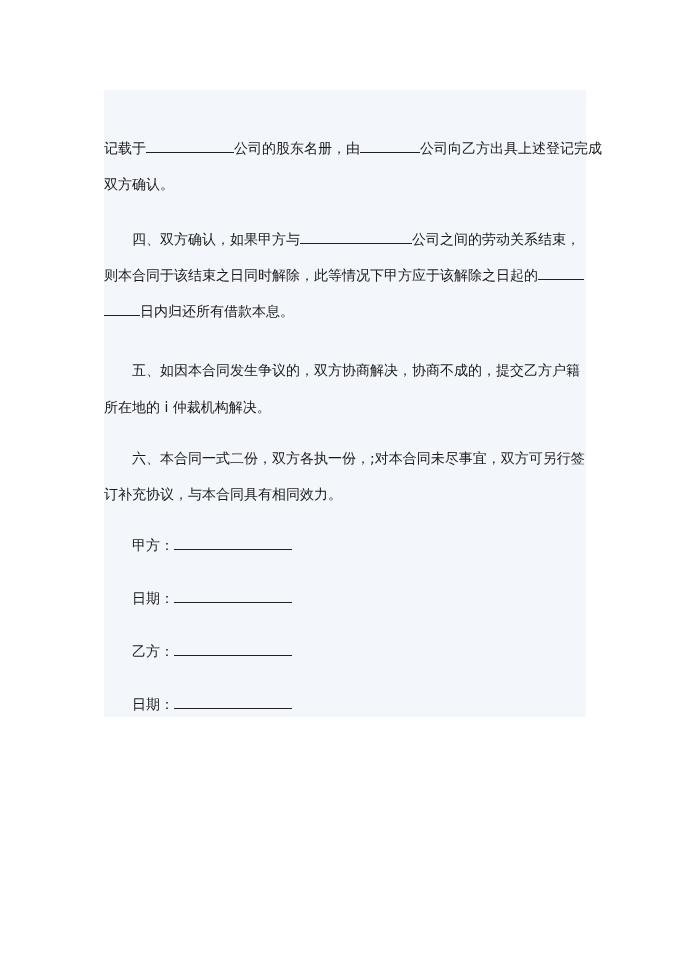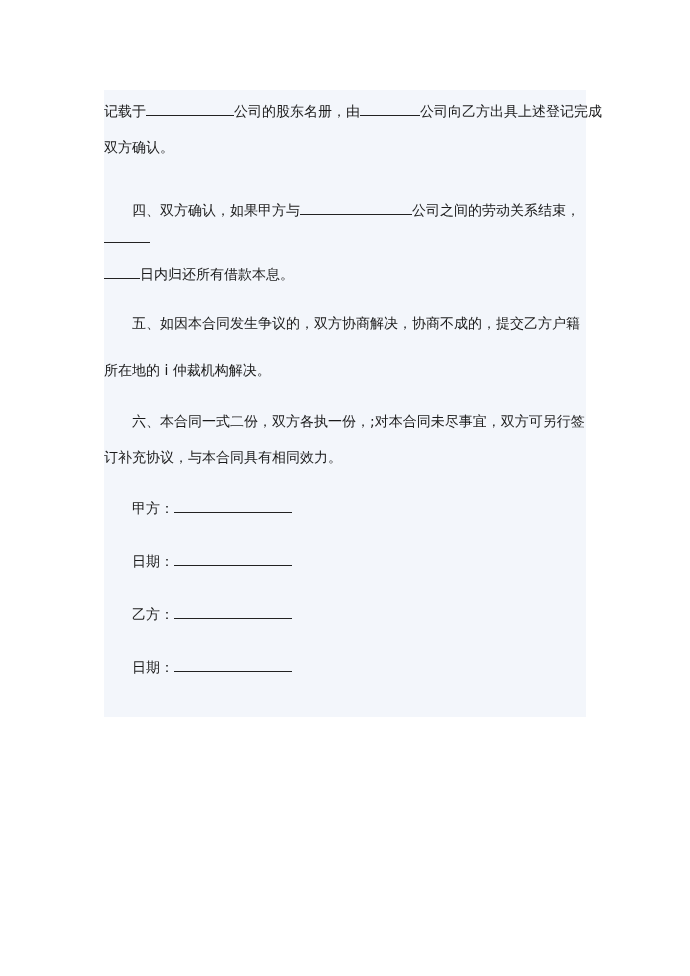--- a/index.html
+++ b/index.html
@@ -1,42 +1,42 @@
 <!DOCTYPE html>
 <html><head>
 <meta charset="utf-8">
 <style>
   html, body { margin:0; padding:0; background:#ffffff; }
   body { width:690px; height:976px; position:relative; font-family:"DejaVu Sans", sans-serif; color:#1a1a1a; }
   .panel { position:absolute; left:104px; top:90px; width:482px; height:627px; background:#f3f6fb; }
-  .line { position:absolute; left:104px; font-size:14px; line-height:20px; white-space:nowrap; letter-spacing:0; }
+  .line { position:absolute; left:104px; font-size:14px; line-height:20px; white-space:nowrap; letter-spacing:0;margin-top:37px; }
   .ind { left:132px; }
   .blank { display:inline-block; border-bottom:1px solid #222; height:14px; vertical-align:baseline; }
 </style>
 </head>
 <body>
 
 <div class="panel"></div>
 
 <div class="line" style="top:101px;">
   <span>记载于</span><span class="blank" style="width:88px"></span><span>公司的股东名册，由</span><span class="blank" style="width:60px"></span><span>公司向乙方出具上述登记完成</span>
 </div>
 <div class="line" style="top:137px;">双方确认。</div>
 
-<div class="line ind" style="top:200px;">
+<div class="line ind" style="top:192px;">
   <span>四、双方确认，如果甲方与</span><span class="blank" style="width:112px"></span><span>公司之间的劳动关系结束，</span>
 </div>
 <div class="line" style="top:228px;">
-  <span class="blank" style="width:46px"></span>
+  <span>则本合同于该结束之日同时解除，此等情况下甲方应于该解除之日起的</span><span class="blank" style="width:46px"></span>
 </div>
 <div class="line" style="top:264px;text-align:center;">
   <span class="blank" style="width:36px"></span><span>日内归还所有借款本息。</span>
 </div>
 
-<div class="line ind" style="top:313px;">五、如因本合同发生争议的，双方协商解决，协商不成的，提交乙方户籍</div>
+<div class="line ind" style="top:323px;">五、如因本合同发生争议的，双方协商解决，协商不成的，提交乙方户籍</div>
 <div class="line" style="top:360px;">所在地的 i 仲裁机构解决。</div>
 
 <div class="line ind" style="top:411px;text-align:center;">六、本合同一式二份，双方各执一份，;对本合同未尽事宜，双方可另行签</div>
 <div class="line" style="top:447px;">订补充协议，与本合同具有相同效力。</div>
 
 <div class="line ind" style="top:498px;">
   <span>甲方：</span><span class="blank" style="width:118px"></span>
 </div>
 <div class="line ind" style="top:551px;">
   <span>日期：</span><span class="blank" style="width:118px"></span>

